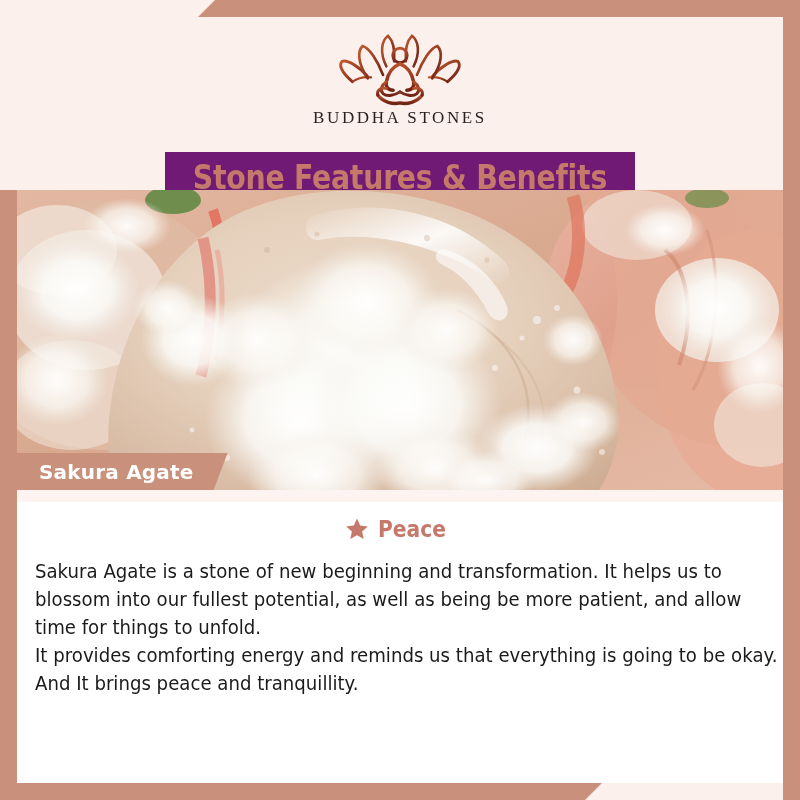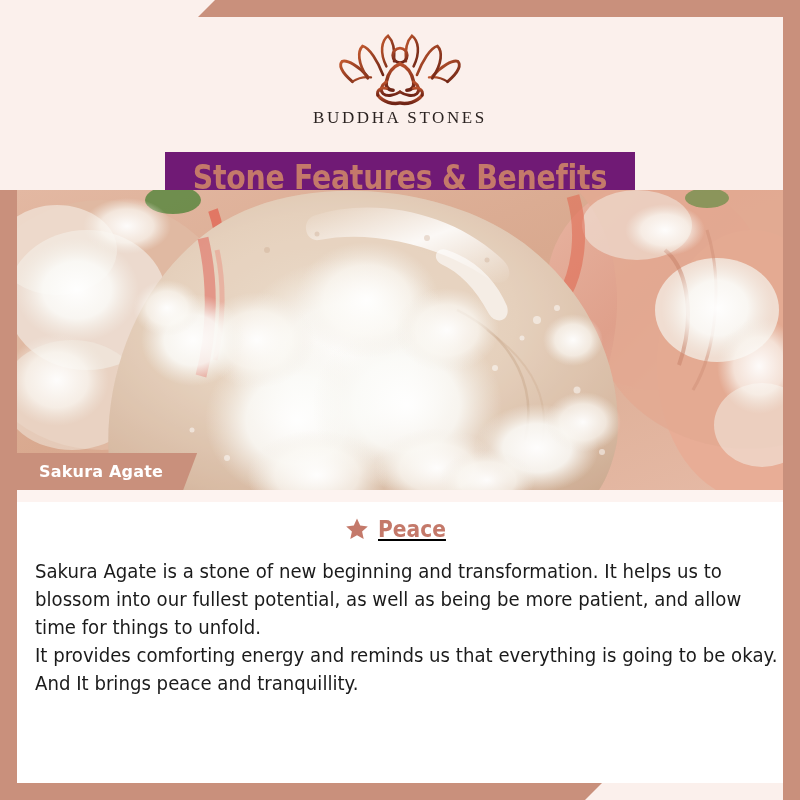--- a/index.html
+++ b/index.html
@@ -136,21 +136,21 @@
     background: #c9907c;
     display: flex;
     align-items: center;
     clip-path: polygon(0 0, 100% 0, calc(100% - 14px) 100%, 0 100%);
     box-sizing: border-box;
   }
   .stone-tag-label {
     color: #ffffff;
     font-family: "DejaVu Sans", sans-serif;
     font-weight: bold;
-    font-size: 16px;
+    font-size: 20px;
     letter-spacing: 0.2px;
     white-space: nowrap;
   }
 
   
   .content {
     position: absolute;
     left: 17px;
     top: 490px;
     width: 766px;
@@ -167,21 +167,20 @@
     display: flex;
     align-items: center;
     justify-content: center;
     gap: 22px;
     margin-top: 14px;
   }
   .feature {
     display: flex;
     align-items: center;
     gap: 9px;
-    text-decoration: underline;
   }
   .star-icon {
     display: block;
     width: 24px;
     height: 24px;
     flex: none;
   }
   .feature-label {
     font-family: "DejaVu Sans", sans-serif;
     font-weight: bold;

